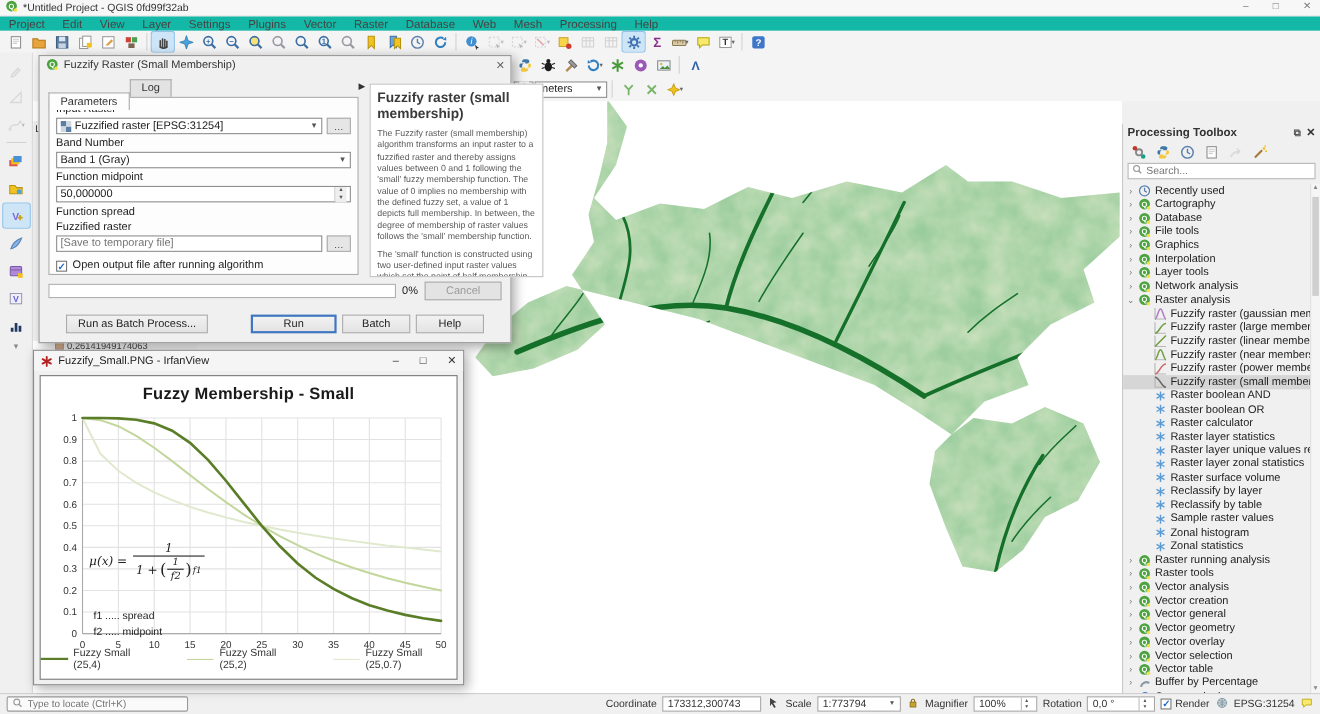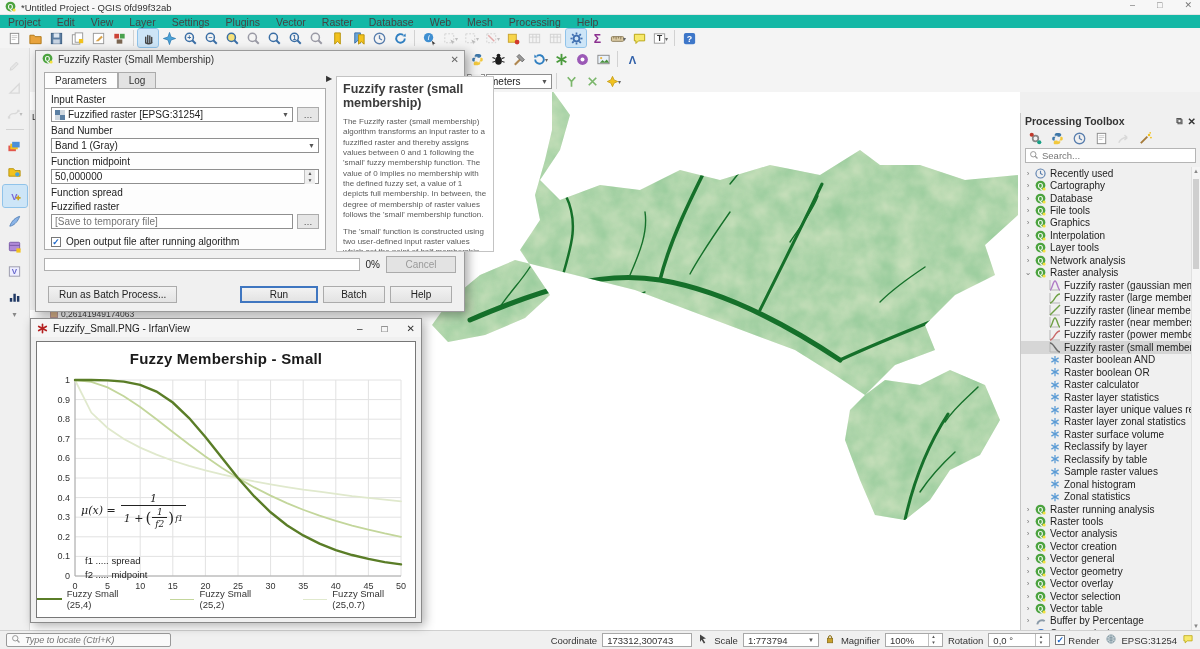--- a/index.html
+++ b/index.html
@@ -51,21 +51,21 @@
   .tbx-scroll .ar { position:absolute; left:0; right:0; text-align:center; font-size:6px; color:#888; }
 
   
   .dialog { position:absolute; left:35px; top:50px; width:430px; height:262px; background:#f0f0f0; border:1px solid #9b9b9b; box-shadow:3px 3px 10px rgba(0,0,0,.35); z-index:30; }
   .dlg-title { height:17px; display:flex; align-items:center; gap:4px; padding:0 5px; font-size:10px; color:#333; }
   .dlg-title .sp { flex:1; }
   .dlg-x { color:#666; font-size:10px; }
   .dlg-body { position:relative; height:188px; }
   .tabs { position:absolute; left:8px; top:4px; display:flex; }
   .tab { padding:2px 10px; font-size:10px; border:1px solid #ababab; border-bottom:none; background:#e3e3e3; color:#333; }
-  .tab.on { background:#fdfdfd; position:relative; z-index:2; }
+  .tab.on { background:#fdfdfd; position:relative; z-index:2;margin-top:12px; }
   .form { position:absolute; left:8px; top:20px; width:282px; }
   .flabel { font-size:10px; color:#222; margin:3px 0 2px; }
   .combo, .tinput, .spin { height:15px; background:#fff; border:1px solid #8f8f8f; display:flex; align-items:center; padding:0 3px; font-size:10px; position:relative; }
   .combo .cv { flex:1; }
   .combo .ca { color:#555; font-size:7px; }
   .browse { width:22px; height:15px; border:1px solid #ababab; background:#e6e6e6; text-align:center; font-size:9px; color:#444; line-height:14px; }
   .fr { display:flex; gap:4px; align-items:center; }
   .spin .sv { flex:1; }
   .spin .sbtns { display:flex; flex-direction:column; width:11px; border-left:1px solid #c0c0c0; }
   .spin .sbtns span { height:7px; font-size:5px; color:#555; text-align:center; line-height:6px; background:#eee; }
@@ -74,21 +74,21 @@
   .helppane { position:absolute; left:300px; top:8px; width:158px; height:176px; background:#fff; border:1px solid #c3c3c3; padding:5px 6px; overflow:hidden; }
   .helppane h2 { font-size:12.5px; color:#3a3a3a; margin-bottom:6px; line-height:1.15; }
   .helppane p { font-size:8px; color:#5a5a5a; line-height:1.3; margin-bottom:6px; }
   .pane-arrow { position:absolute; left:290px; top:6px; font-size:8px; color:#333; }
   .dlg-prog { position:absolute; left:0; bottom:38px; width:100%; display:flex; align-items:center; gap:6px; padding:0 8px; }
   .pbar { flex:1; height:13px; background:#fff; border:1px solid #b0b0b0; }
   .ptext { font-size:10px; }
   .btn { height:17px; border:1px solid #ababab; background:linear-gradient(#f2f2f2,#e3e3e3); font-size:10px; color:#222; padding:0 10px; line-height:15px; text-align:center; }
   .btn.default { border:2px solid #3f76c0; line-height:13px; }
   .btn.disabled { color:#9a9a9a; background:#e3e3e3; }
-  .dlg-btns { position:absolute; left:0; bottom:8px; width:100%; display:flex; align-items:center; padding:0 12px; gap:5px; }
+  .dlg-btns { position:absolute; left:0; bottom:8px; width:100%; display:flex; align-items:center; padding:0 24px; gap:5px; }
   .dlg-btns .sp { flex:1; }
 
   
   .viewer { position:absolute; left:30px; top:318px; width:392px; height:305px; background:#f0f0f0; border:1px solid #8a8a8a; box-shadow:3px 3px 10px rgba(0,0,0,.3); z-index:30; }
   .vw-title { height:18px; display:flex; align-items:center; gap:5px; padding:0 6px; font-size:10px; color:#222; background:#f5f5f5; }
   .vw-title .sp { flex:1; }
   .vw-btn { color:#333; font-size:10px; margin-left:14px; }
   .vw-img { position:absolute; left:5px; top:22px; right:5px; bottom:4px; background:#fff; border:1px solid #777; }
   .chart-title { text-align:center; font-weight:bold; font-size:15px; color:#1a1a1a; margin-top:8px; letter-spacing:.2px; }
   #plotsvg { position:absolute; left:2px; top:32px; }
@@ -100,21 +100,21 @@
   .paren { font-size:15px; font-style:normal; }
   .exp { font-size:8px; vertical-align:super; margin-left:1px; }
   .fnotes { position:absolute; left:48px; top:212px; font-size:9.5px; color:#222; line-height:1.45; font-family:"Liberation Sans",sans-serif;}
   .chart-legend { position:absolute; left:0; bottom:7px; width:100%; display:flex; justify-content:center; gap:28px; font-size:9.5px; color:#333; }
   .chart-legend .li { display:flex; align-items:center; gap:5px; }
   .chart-legend .sw { width:26px; height:0; border-top-style:solid; }
 
   
   .statusbar { position:absolute; left:0; top:630px; width:1200px; height:19px; background:#f0f0f0; border-top:1px solid #d0d0d0; display:flex; align-items:center; font-size:9.5px; color:#333; padding:0 6px; gap:5px; }
   .locate { width:165px; height:14px; border:1px solid #999; border-radius:2px; background:#fafafa; display:flex; align-items:center; gap:4px; padding:0 4px; color:#777; }
-  .locate input { border:none; outline:none; background:transparent; font-size:9px; color:#777; width:130px; font-family:"Liberation Sans",sans-serif;font-style:italic;}
+  .locate input { border:none; outline:none; background:transparent; font-size:9px; color:#777; width:130px; font-family:"Liberation Sans",sans-serif;}
   .sb-sp { flex:1; }
   .sb-box { height:14px; background:#fff; border:1px solid #a8a8a8; display:flex; align-items:center; padding:0 4px; font-size:9.5px; }
   .sb-spin { display:flex; flex-direction:column; width:10px; border-left:1px solid #c0c0c0; height:12px;}
   .sb-spin span { font-size:4.5px; color:#555; line-height:6px; text-align:center; }
   .sb-chk { display:flex; align-items:center; gap:3px; }
   svg text { font-family:"Liberation Sans",sans-serif; }
 </style>
 </head>
 <body>
 

